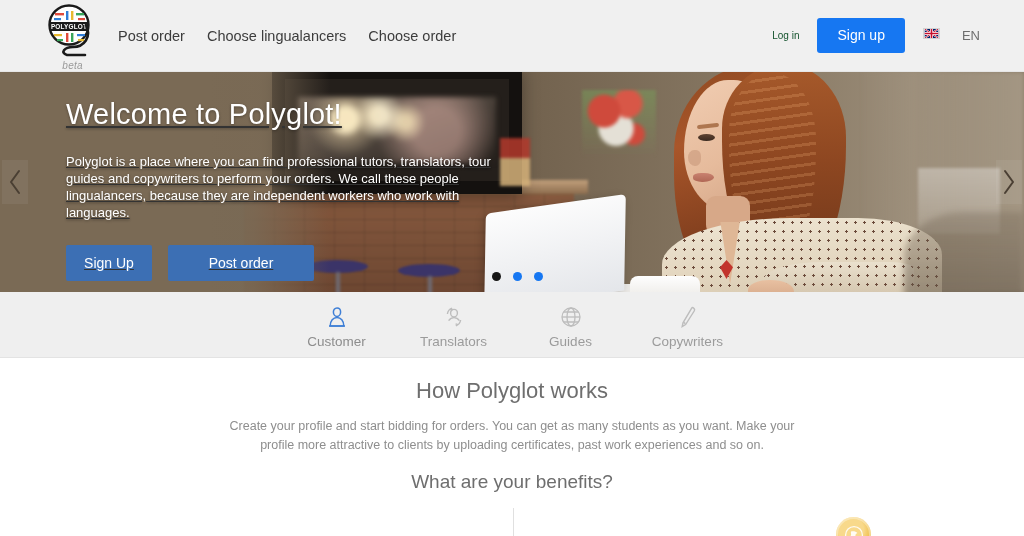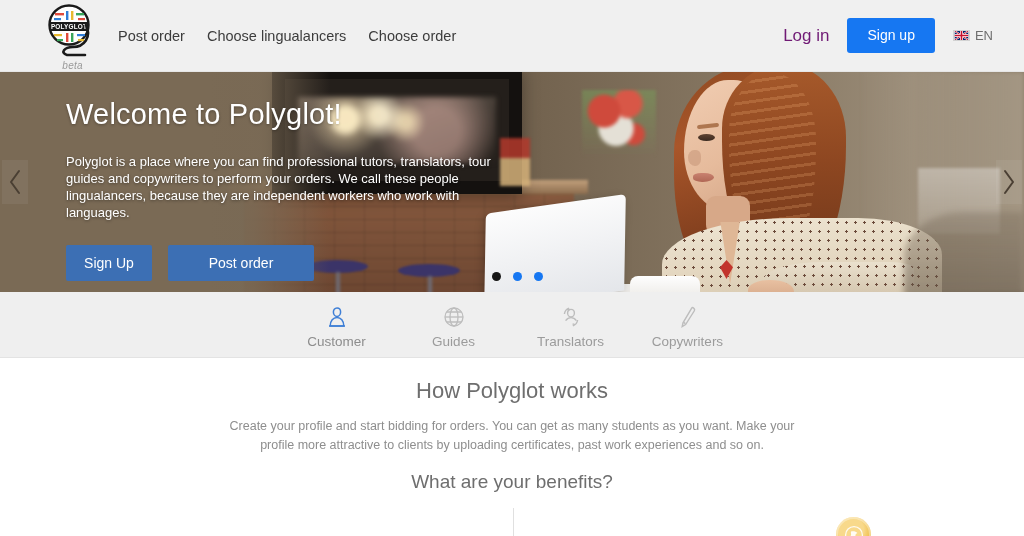--- a/index.html
+++ b/index.html
@@ -63,42 +63,41 @@
     white-space: nowrap;
   }
 
   .nav-right {
     margin-left: auto;
     display: flex;
     align-items: center;
     gap: 18px;
   }
   .login-link {
-    font-size: 17px;
-    color: #701a75;
+    font-size: 10px;
+    color: #14532d;
     text-decoration: none;
     white-space: nowrap;
   }
   .signup-btn {
     background: #1677f2;
     color: #ffffff;
     border: none;
     border-radius: 3px;
     font-family: inherit;
     font-size: 14px;
     padding: 9px 20px 10px;
     cursor: pointer;
     white-space: nowrap;
   }
   .lang {
     display: flex;
-    align-items: center;
-    gap: 5px;
+    gap: 22px;
     cursor: pointer;
-    margin-right: 11px;
+    margin-right: 24px;
   }
   .lang .flag {
     width: 17px;
     height: 11px;
     display: block;
     border: 1px solid rgba(0,0,0,.12);
   }
   .lang .lang-code {
     font-size: 13px;
     color: #6e6e6e;
@@ -362,20 +361,21 @@
     left: 0; top: 0; bottom: 0; width: 120px;
     background: linear-gradient(90deg, #7a6a55 0%, rgba(122,106,85,.88) 36%, rgba(122,106,85,0) 100%);
   }
 
   
   .hero-copy {
     position: absolute;
     left: 66px; top: 26px;
     z-index: 6;
     width: 460px;
+    text-decoration: underline;
   }
   .hero-title {
     font-size: 29px;
     font-weight: normal;
     color: #ffffff;
     letter-spacing: .2px;
     text-shadow: 0 1px 3px rgba(0,0,0,.32);
     margin-bottom: 22px;
   }
   .hero-sub {
@@ -655,44 +655,44 @@
         <path d="M10 2 C7.6 2 6.4 4 6.4 6 C6.4 8.4 8 10.4 10 10.4 C12 10.4 13.6 8.4 13.6 6 C13.6 4 12.4 2 10 2 Z"></path>
         <path d="M3.2 20 C3.2 14.6 6.2 11.4 10 11.4 C13.8 11.4 16.8 14.6 16.8 20 Z"></path>
         <path d="M2 20 H18"></path>
       </svg>
     </div>
     <div class="rlabel">Customer</div>
   </div>
 
   <div class="roletab">
     <div class="ricon">
+      <svg width="22" height="22" viewBox="0 0 22 22" fill="none" stroke="#bdbdbd" stroke-width="1.4" aria-hidden="true">
+        <path d="M11 3.4 C8.8 3.4 7.6 5.2 7.6 7 C7.6 9.2 9.2 11 11 11 C12.8 11 14.4 9.2 14.4 7 C14.4 5.2 13.2 3.4 11 3.4 Z"></path>
+        <path d="M5.6 14.6 C7.2 12.4 9 11.6 11 11.6 C13 11.6 14.8 12.4 16.4 14.6"></path>
+        <path d="M4.4 8 A7.2 7.2 0 0 1 9 2.2 L7.4 3.6 M7.4 3.6 L9.4 4"></path>
+        <path d="M17.6 14 A7.2 7.2 0 0 1 13 19.8 L14.6 18.4 M14.6 18.4 L12.6 18"></path>
+      </svg>
+    </div>
+    <div class="rlabel">Translators</div>
+  </div>
+
+  <div class="roletab">
+    <div class="ricon">
       <svg width="22" height="22" viewBox="0 0 22 22" fill="none" stroke="#bdbdbd" stroke-width="1.3" aria-hidden="true">
         <circle cx="11" cy="11" r="9"></circle>
         <ellipse cx="11" cy="11" rx="4" ry="9"></ellipse>
         <path d="M2 11 H20"></path>
         <path d="M3.6 6 H18.4 M3.6 16 H18.4"></path>
       </svg>
     </div>
     <div class="rlabel">Guides</div>
   </div>
 
   <div class="roletab">
     <div class="ricon">
-      <svg width="22" height="22" viewBox="0 0 22 22" fill="none" stroke="#bdbdbd" stroke-width="1.4" aria-hidden="true">
-        <path d="M11 3.4 C8.8 3.4 7.6 5.2 7.6 7 C7.6 9.2 9.2 11 11 11 C12.8 11 14.4 9.2 14.4 7 C14.4 5.2 13.2 3.4 11 3.4 Z"></path>
-        <path d="M5.6 14.6 C7.2 12.4 9 11.6 11 11.6 C13 11.6 14.8 12.4 16.4 14.6"></path>
-        <path d="M4.4 8 A7.2 7.2 0 0 1 9 2.2 L7.4 3.6 M7.4 3.6 L9.4 4"></path>
-        <path d="M17.6 14 A7.2 7.2 0 0 1 13 19.8 L14.6 18.4 M14.6 18.4 L12.6 18"></path>
-      </svg>
-    </div>
-    <div class="rlabel">Translators</div>
-  </div>
-
-  <div class="roletab">
-    <div class="ricon">
       <svg width="20" height="24" viewBox="0 0 20 24" fill="none" stroke="#bdbdbd" stroke-width="1.4" aria-hidden="true">
         <path d="M15 2.6 C16.4 3.4 17 4.6 16.2 6 L7.6 19.6 L4.2 21.6 L5 17.8 L13.4 3.6 C14 2.6 14.4 2.3 15 2.6 Z"></path>
         <path d="M5.6 17.4 L7.4 18.6"></path>
       </svg>
     </div>
     <div class="rlabel">Copywriters</div>
   </div>
 
 </nav>
 

